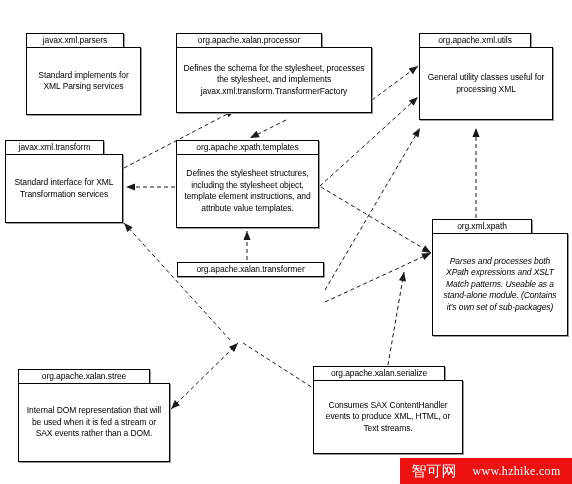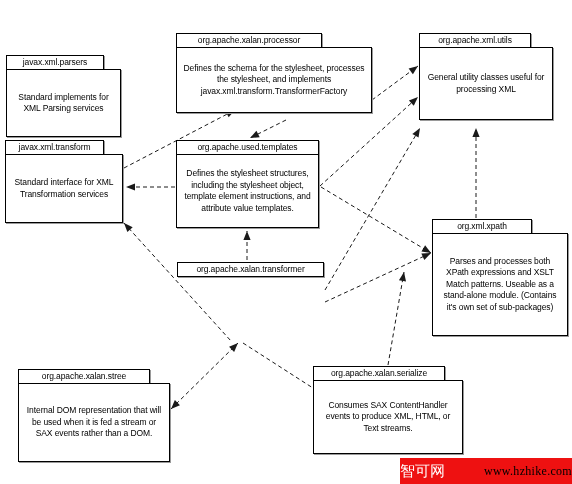--- a/index.html
+++ b/index.html
@@ -69,31 +69,31 @@
   }
   .watermark {
     position: absolute;
     right: 0;
     bottom: 0;
     width: 172px;
     height: 26px;
     background: #ee1111;
     display: flex;
     align-items: center;
-    justify-content: space-between;
+    justify-content: center;
     gap: 16px;
   }
   .wm-cn {
     color: #ffffff;
     font-size: 15px;
     line-height: 16px;
     font-family: "DejaVu Sans", sans-serif;
   }
   .wm-url {
-    color: #000000;
+    color: #ffffff;
     font-size: 12px;
     line-height: 13px;
     font-family: "Liberation Serif", serif;
     letter-spacing: 0.3px;
   }
 </style>
 </head>
 <body>
 
 <div id="canvas">
@@ -152,21 +152,21 @@
         <polyline points="243,343 330,399" fill="none" stroke="#1a1a1a" stroke-width="1" stroke-dasharray="4 3"></polyline>
         <polygon points="330,399 320.4837356954104,397.15589759362615 324.3807068183136,391.10167459911577" fill="#1a1a1a"></polygon>
       </g>
       <g>
         <polyline points="388,365 404,272" fill="none" stroke="#1a1a1a" stroke-width="1" stroke-dasharray="4 3"></polyline>
         <polygon points="404,272 406.0219080830895,281.4800784650517 398.92615518771885,280.25930377337505" fill="#1a1a1a"></polygon>
       </g>
     </svg>
 
   <div id="nodes">
-      <div class="pkg" style="left: 6px; top: 33px; width: 115px; height: 70px; margin-top: 22px;">
+      <div class="pkg" style="left: 26px; top: 33px; width: 115px; height: 70px;">
         <div class="pkg-tab" style="width: 98px;">
           <span>javax.xml.parsers</span>
         </div>
         <div class="pkg-body" style="width: 115px; height: 68px;">
           <span>Standard implements for XML Parsing services</span>
         </div>
       </div>
       <div class="pkg" style="left: 176px; top: 33px; width: 196px; height: 80px; padding-left: 44px;">
         <div class="pkg-tab" style="width: 146px;">
           <span>org.apache.xalan.processor</span>
@@ -186,31 +186,31 @@
       <div class="pkg" style="left: 5px; top: 140px; width: 118px; height: 83px;">
         <div class="pkg-tab" style="width: 99px;">
           <span>javax.xml.transform</span>
         </div>
         <div class="pkg-body" style="width: 118px; height: 69px;">
           <span>Standard interface for XML Transformation services</span>
         </div>
       </div>
       <div class="pkg" style="left: 176px; top: 140px; width: 143px; height: 88px;">
         <div class="pkg-tab" style="width: 143px;">
-          <span>org.apache.used.templates</span>
+          <span>org.apache.xpath.templates</span>
         </div>
         <div class="pkg-body" style="width: 143px; height: 74px;">
           <span>Defines the stylesheet structures, including the stylesheet object, template element instructions, and attribute value templates.</span>
         </div>
       </div>
       <div class="pkg" style="left: 432px; top: 219px; width: 136px; height: 117px;">
         <div class="pkg-tab" style="width: 100px;">
           <span>org.xml.xpath</span>
         </div>
-        <div class="pkg-body" style="width: 136px; height: 103px;">
+        <div class="pkg-body" style="width: 136px; height: 103px; font-style: italic;">
           <span>Parses and processes both XPath expressions and XSLT Match patterns. Useable as a stand-alone module. (Contains it's own set of sub-packages)</span>
         </div>
       </div>
       <div class="pkg" style="left: 177px; top: 262px; width: 147px; height: 80px;">
         <div class="pkg-tab" style="width: 147px;">
           <span>org.apache.xalan.transformer</span>
         </div>
       </div>
       <div class="pkg" style="left: 18px; top: 353px; width: 152px; height: 93px; margin-top: 16px;">
         <div class="pkg-tab" style="width: 132px;">

